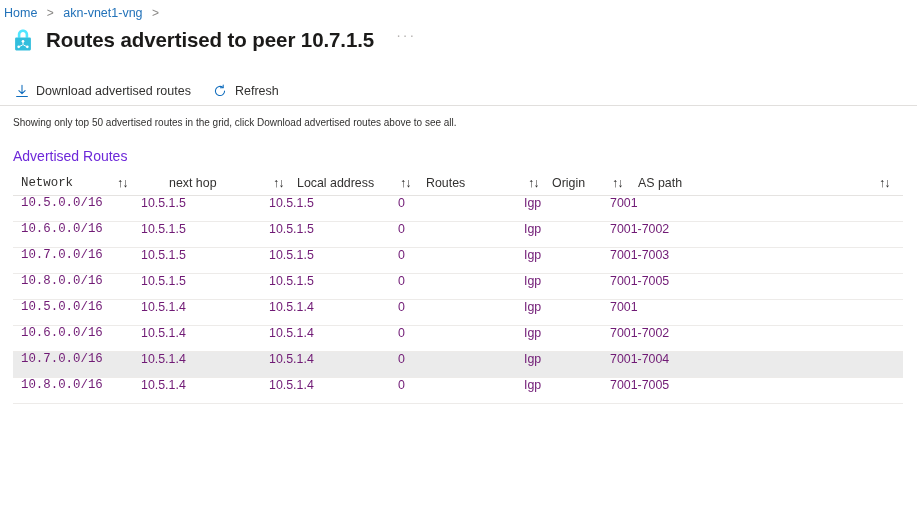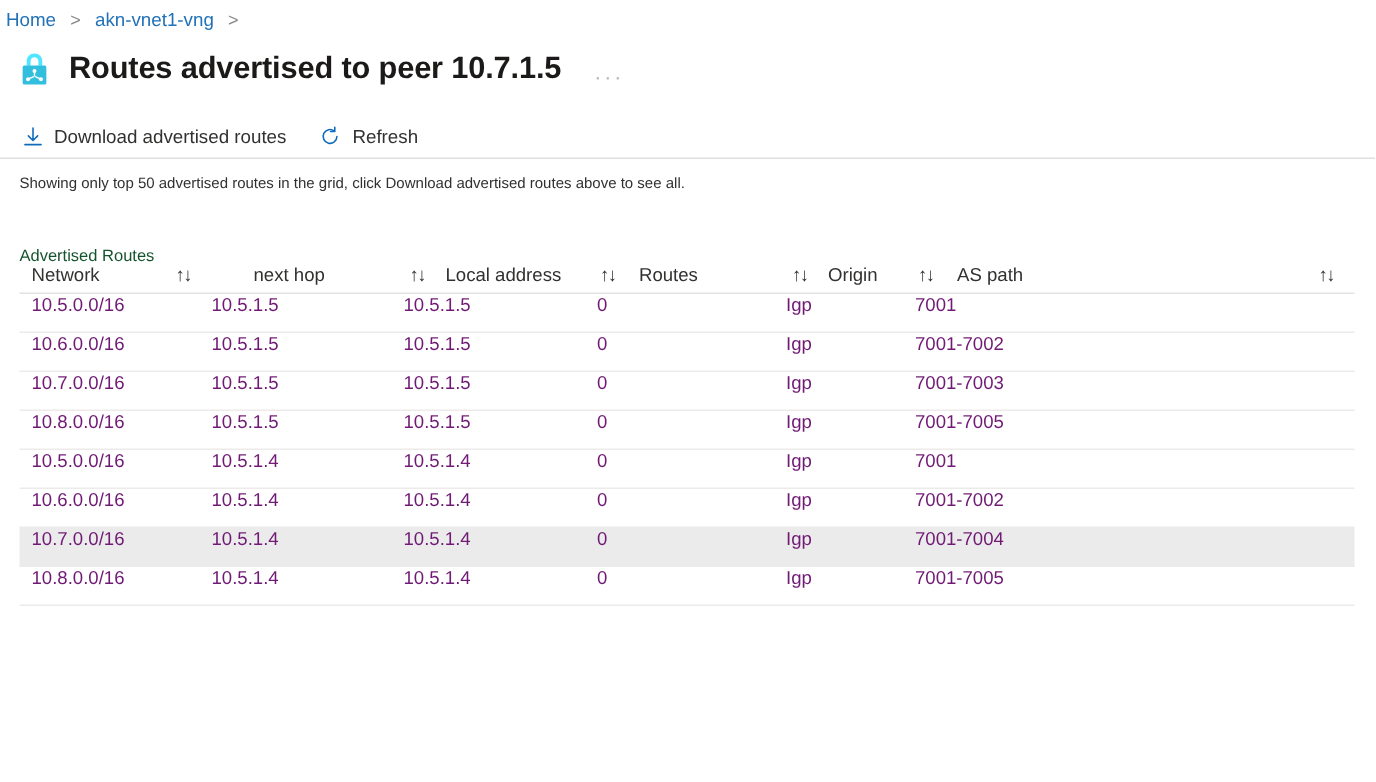--- a/index.html
+++ b/index.html
@@ -17,21 +17,21 @@
     position: absolute; left: 4px; top: 5px;
     font-size: 12.5px; line-height: 16px;
     color: #0f6cbd; white-space: nowrap;
   }
   .bc-link { color: #2272b9; text-decoration: none; cursor: pointer; }
   .bc-sep { color: #8a8886; margin: 0 6px; font-size: 12px; }
 
   
   .title-row {
     position: absolute; left: 12px; top: 28px;
-    display: flex; align-items: flex-end; height: 30px;
+    display: flex; align-items: flex-start; height: 30px;
   }
   .res-icon { width: 22px; height: 24px; margin-right: 12px; flex: 0 0 auto; display:block; }
   .page-title {
     font-size: 20.5px; font-weight: 600; color: #1b1a19;
     letter-spacing: -0.1px; white-space: nowrap;
   }
   .title-ellipsis {
     margin-left: 18px; color: #b6b3b1; font-size: 14px;
     letter-spacing: 2px; cursor: pointer; user-select: none;
     padding: 2px 4px; line-height: 10px;
@@ -56,21 +56,21 @@
 
   
   .info-text {
     position: absolute; left: 13px; top: 115px;
     font-size: 10px; color: #323130; line-height: 16px; white-space: nowrap;
   }
 
   
   .section-label {
     position: absolute; left: 13px; top: 148px;
-    font-size: 11px; color: #14532d; line-height: 16px; margin-top: 15px;
+    font-size: 14px; color: #6d28d9; line-height: 16px;
   }
 
   
   .grid {
     position: absolute; left: 13px; top: 170px;
     width: 890px;
   }
   .grid-header {
     display: flex; align-items: center;
     height: 26px; border-bottom: 1px solid #e5e3e1;
@@ -87,21 +87,21 @@
 
   .grid-row {
     display: flex; align-items: flex-start;
     height: 26px; border-bottom: 1px solid #edebe9;
     font-size: 12.4px; color: #701a75; cursor: default;
   }
   .grid-row.highlight { background: #ebebeb; }
   .grid-row .cell { white-space: nowrap; overflow: hidden; }
 
   
-  .c-network   { width: 102px; padding-left: 8px; }
+  .c-network   { width: 102px; padding-left: 8px; font-family: Liberation Mono, monospace; }
   .c-s1        { width: 26px; }
   .c-nexthop   { width: 102px; padding-left: 0px; margin-left: 28px; }
   .c-s2        { width: 26px; }
   .c-localaddr { width: 101px; }
   .c-s3        { width: 28px; }
   .c-weight    { width: 100px; }
   .c-s4        { width: 26px; }
   .c-origin    { width: 58px; }
   .c-s5        { width: 28px; }
   .c-aspath    { flex: 1 1 auto; }

